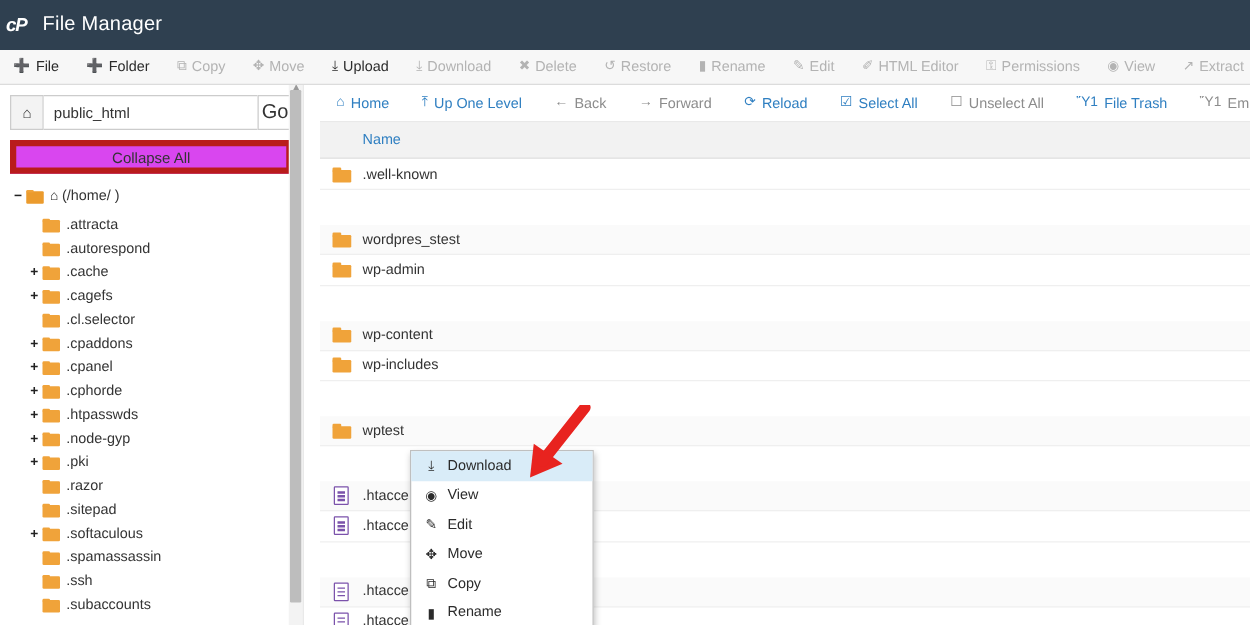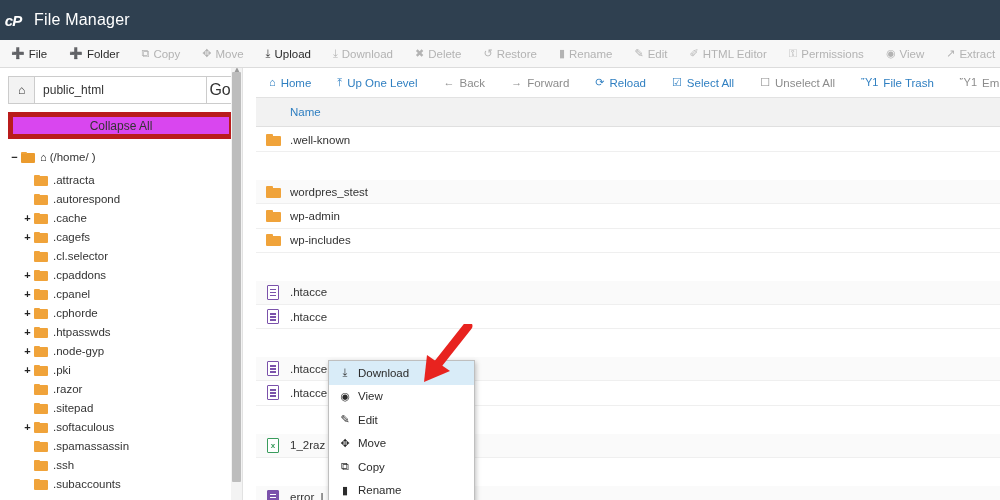--- a/index.html
+++ b/index.html
@@ -418,25 +418,37 @@
               <div class="fold-ic"></div>
             </div>
             <div class="fname">wordpres_stest</div>
           </div>
           <div class="row">
             <div class="ficon">
               <div class="fold-ic"></div>
             </div>
             <div class="fname">wp-admin</div>
           </div>
+          <div class="row alt">
+            <div class="ficon">
+              <div class="fold-ic"></div>
+            </div>
+            <div class="fname">wp-content</div>
+          </div>
           <div class="row">
             <div class="ficon">
               <div class="fold-ic"></div>
             </div>
             <div class="fname">wp-includes</div>
+          </div>
+          <div class="row alt">
+            <div class="ficon">
+              <div class="fold-ic"></div>
+            </div>
+            <div class="fname">wptest</div>
           </div>
           <div class="row alt">
             <div class="ficon">
               <div class="doc-ic"></div>
             </div>
             <div class="fname">.htacce</div>
           </div>
           <div class="row">
             <div class="ficon">
               <div class="doc-ic"></div>

